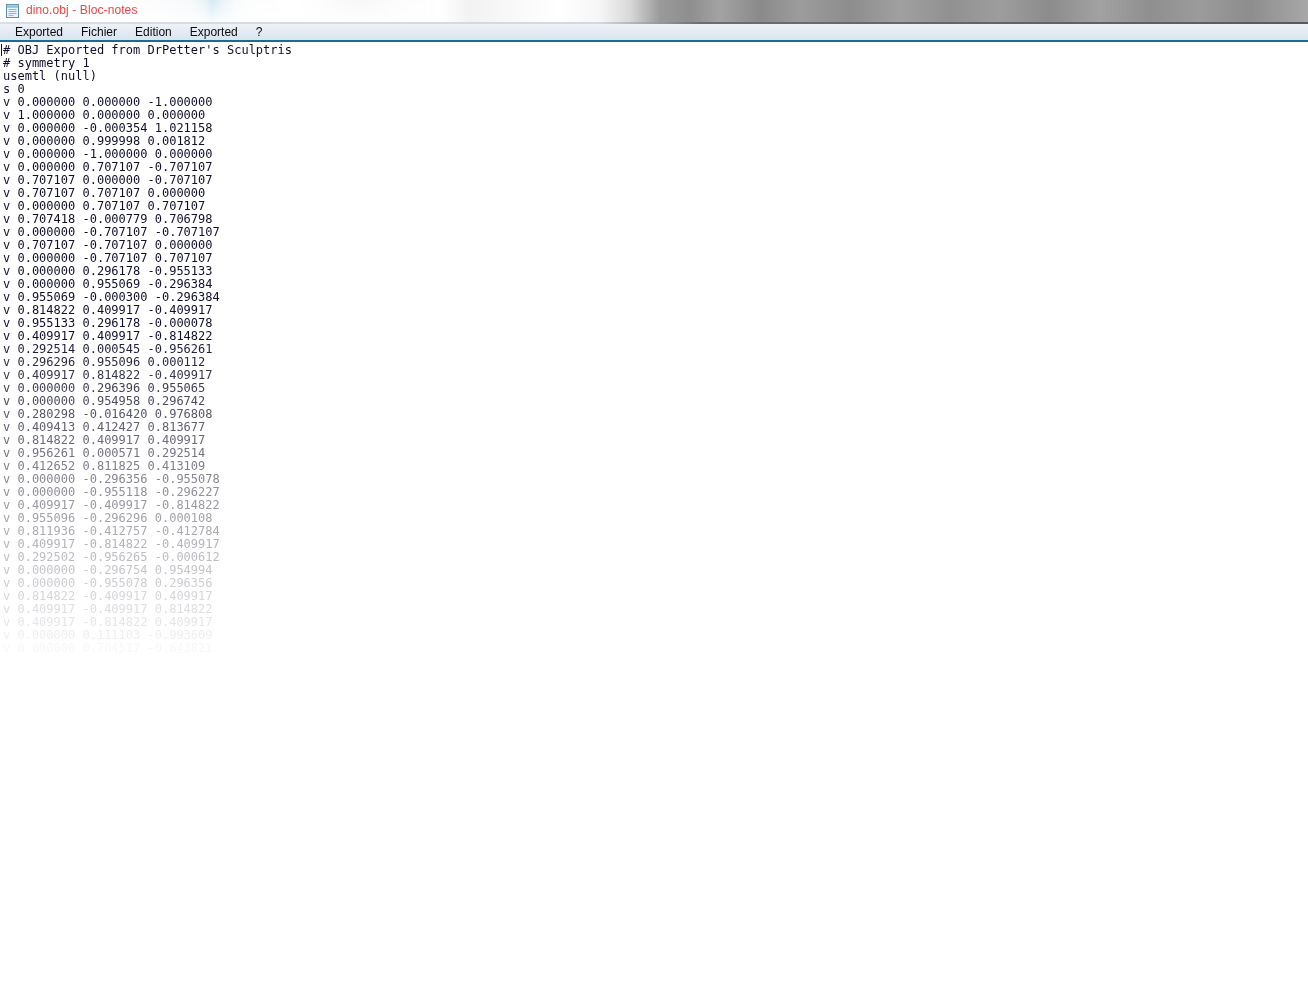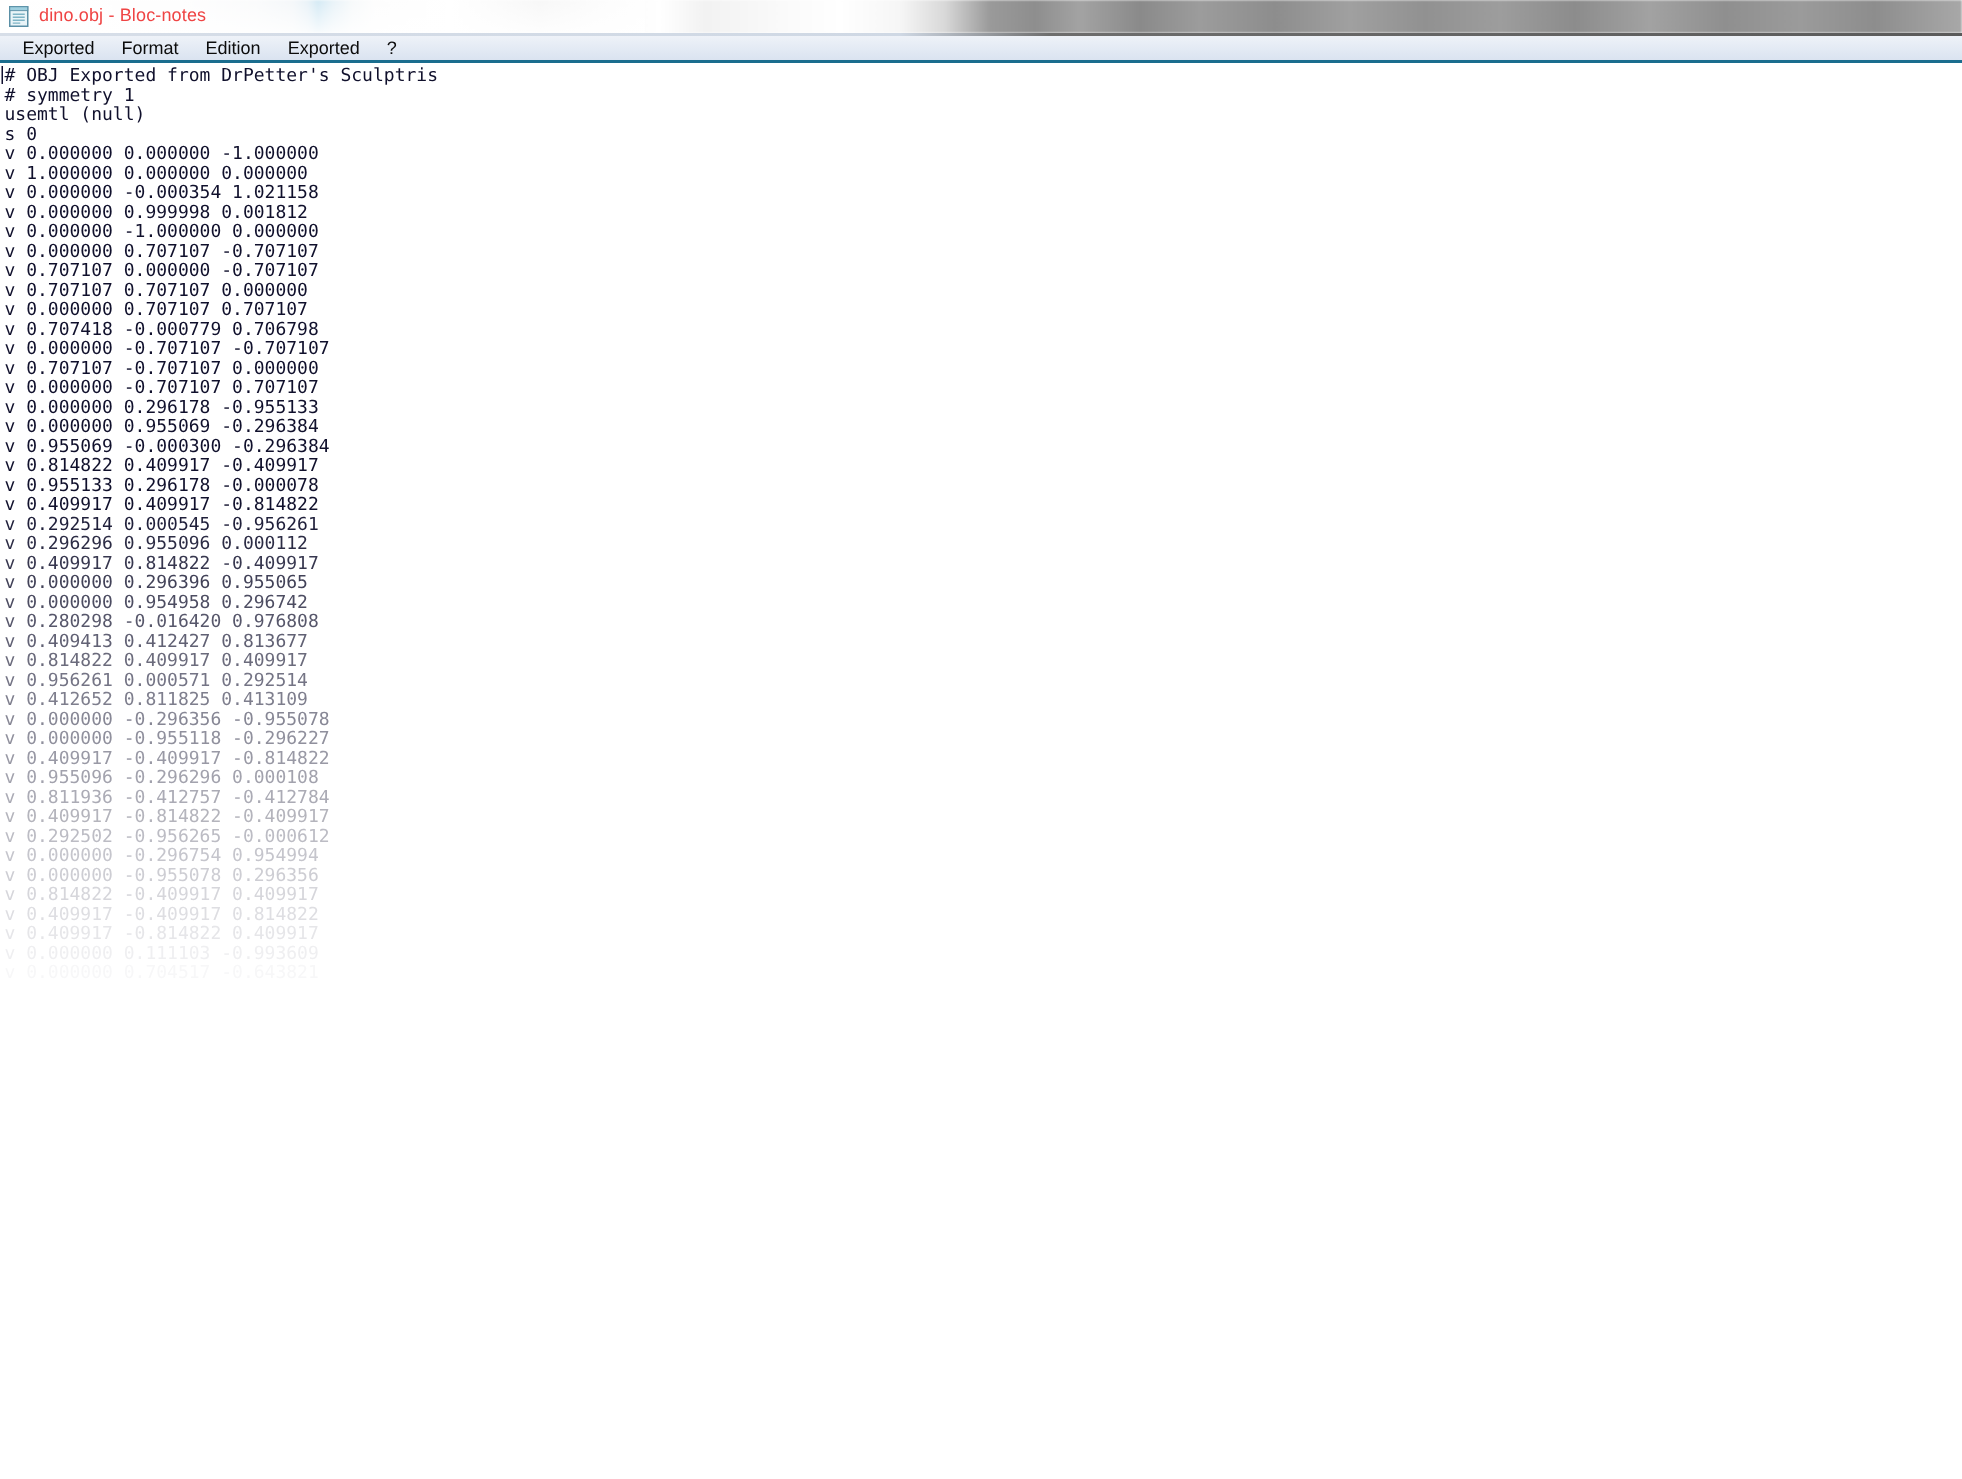--- a/index.html
+++ b/index.html
@@ -144,21 +144,21 @@
   <line x1="3.5" y1="10.5" x2="11.5" y2="10.5" stroke="#7fb4c6" stroke-width="0.9"></line>
   <line x1="3.5" y1="12.4" x2="8.5" y2="12.4" stroke="#7fb4c6" stroke-width="0.9"></line>
 </svg>
 
 <div id="title-text">dino.obj - Bloc-notes</div>
 <div id="titlebar-bottom"></div>
 
 <div id="menubar">
   <div id="menubar-list">
     <div class="menu-item">Exported</div>
-    <div class="menu-item">Format</div>
+    <div class="menu-item">Fichier</div>
     <div class="menu-item">Edition</div>
     <div class="menu-item">Exported</div>
     <div class="menu-item">?</div>
   </div>
 </div>
 
 <div id="textarea">
   <div id="caret"></div>
   <div id="lines"><div class="obj-line" style="color: rgb(16, 16, 44);"># OBJ Exported from DrPetter's Sculptris</div><div class="obj-line" style="color: rgb(16, 16, 44);"># symmetry 1</div><div class="obj-line" style="color: rgb(16, 16, 44);">usemtl (null)</div><div class="obj-line" style="color: rgb(16, 16, 44);">s 0</div><div class="obj-line" style="color: rgb(16, 16, 44);">v 0.000000 0.000000 -1.000000</div><div class="obj-line" style="color: rgb(16, 16, 44);">v 1.000000 0.000000 0.000000</div><div class="obj-line" style="color: rgb(16, 16, 44);">v 0.000000 -0.000354 1.021158</div><div class="obj-line" style="color: rgb(16, 16, 44);">v 0.000000 0.999998 0.001812</div><div class="obj-line" style="color: rgb(16, 16, 44);">v 0.000000 -1.000000 0.000000</div><div class="obj-line" style="color: rgb(16, 16, 44);">v 0.000000 0.707107 -0.707107</div><div class="obj-line" style="color: rgb(16, 16, 44);">v 0.707107 0.000000 -0.707107</div><div class="obj-line" style="color: rgb(16, 16, 44);">v 0.707107 0.707107 0.000000</div><div class="obj-line" style="color: rgb(16, 16, 44);">v 0.000000 0.707107 0.707107</div><div class="obj-line" style="color: rgb(16, 16, 44);">v 0.707418 -0.000779 0.706798</div><div class="obj-line" style="color: rgb(16, 16, 44);">v 0.000000 -0.707107 -0.707107</div><div class="obj-line" style="color: rgb(16, 16, 44);">v 0.707107 -0.707107 0.000000</div><div class="obj-line" style="color: rgb(16, 16, 44);">v 0.000000 -0.707107 0.707107</div><div class="obj-line" style="color: rgb(16, 16, 44);">v 0.000000 0.296178 -0.955133</div><div class="obj-line" style="color: rgb(16, 16, 44);">v 0.000000 0.955069 -0.296384</div><div class="obj-line" style="color: rgb(16, 16, 44);">v 0.955069 -0.000300 -0.296384</div><div class="obj-line" style="color: rgb(16, 16, 44);">v 0.814822 0.409917 -0.409917</div><div class="obj-line" style="color: rgb(16, 16, 44);">v 0.955133 0.296178 -0.000078</div><div class="obj-line" style="color: rgb(16, 16, 44);">v 0.409917 0.409917 -0.814822</div><div class="obj-line" style="color: rgb(31, 31, 58);">v 0.292514 0.000545 -0.956261</div><div class="obj-line" style="color: rgb(44, 44, 69);">v 0.296296 0.955096 0.000112</div><div class="obj-line" style="color: rgb(55, 55, 79);">v 0.409917 0.814822 -0.409917</div><div class="obj-line" style="color: rgb(66, 66, 88);">v 0.000000 0.296396 0.955065</div><div class="obj-line" style="color: rgb(77, 77, 98);">v 0.000000 0.954958 0.296742</div><div class="obj-line" style="color: rgb(87, 87, 107);">v 0.280298 -0.016420 0.976808</div><div class="obj-line" style="color: rgb(97, 97, 116);">v 0.409413 0.412427 0.813677</div><div class="obj-line" style="color: rgb(107, 107, 124);">v 0.814822 0.409917 0.409917</div><div class="obj-line" style="color: rgb(116, 116, 133);">v 0.956261 0.000571 0.292514</div><div class="obj-line" style="color: rgb(126, 126, 141);">v 0.412652 0.811825 0.413109</div><div class="obj-line" style="color: rgb(135, 135, 149);">v 0.000000 -0.296356 -0.955078</div><div class="obj-line" style="color: rgb(144, 144, 157);">v 0.000000 -0.955118 -0.296227</div><div class="obj-line" style="color: rgb(153, 153, 165);">v 0.409917 -0.409917 -0.814822</div><div class="obj-line" style="color: rgb(162, 162, 173);">v 0.955096 -0.296296 0.000108</div><div class="obj-line" style="color: rgb(171, 171, 181);">v 0.811936 -0.412757 -0.412784</div><div class="obj-line" style="color: rgb(180, 180, 188);">v 0.409917 -0.814822 -0.409917</div><div class="obj-line" style="color: rgb(188, 188, 196);">v 0.292502 -0.956265 -0.000612</div><div class="obj-line" style="color: rgb(197, 197, 204);">v 0.000000 -0.296754 0.954994</div><div class="obj-line" style="color: rgb(205, 205, 211);">v 0.000000 -0.955078 0.296356</div><div class="obj-line" style="color: rgb(214, 214, 219);">v 0.814822 -0.409917 0.409917</div><div class="obj-line" style="color: rgb(222, 222, 226);">v 0.409917 -0.409917 0.814822</div><div class="obj-line" style="color: rgb(230, 230, 233);">v 0.409917 -0.814822 0.409917</div><div class="obj-line" style="color: rgb(239, 239, 241);">v 0.000000 0.111103 -0.993609</div><div class="obj-line" style="color: rgb(247, 247, 248);">v 0.000000 0.704517 -0.643821</div><div class="obj-line" style="color: rgb(255, 255, 255);">v 0.000000 0.991077 -0.110964</div><div class="obj-line" style="color: rgb(255, 255, 255);">v 0.000000 0.112147 -0.112206</div></div>
 </div>

